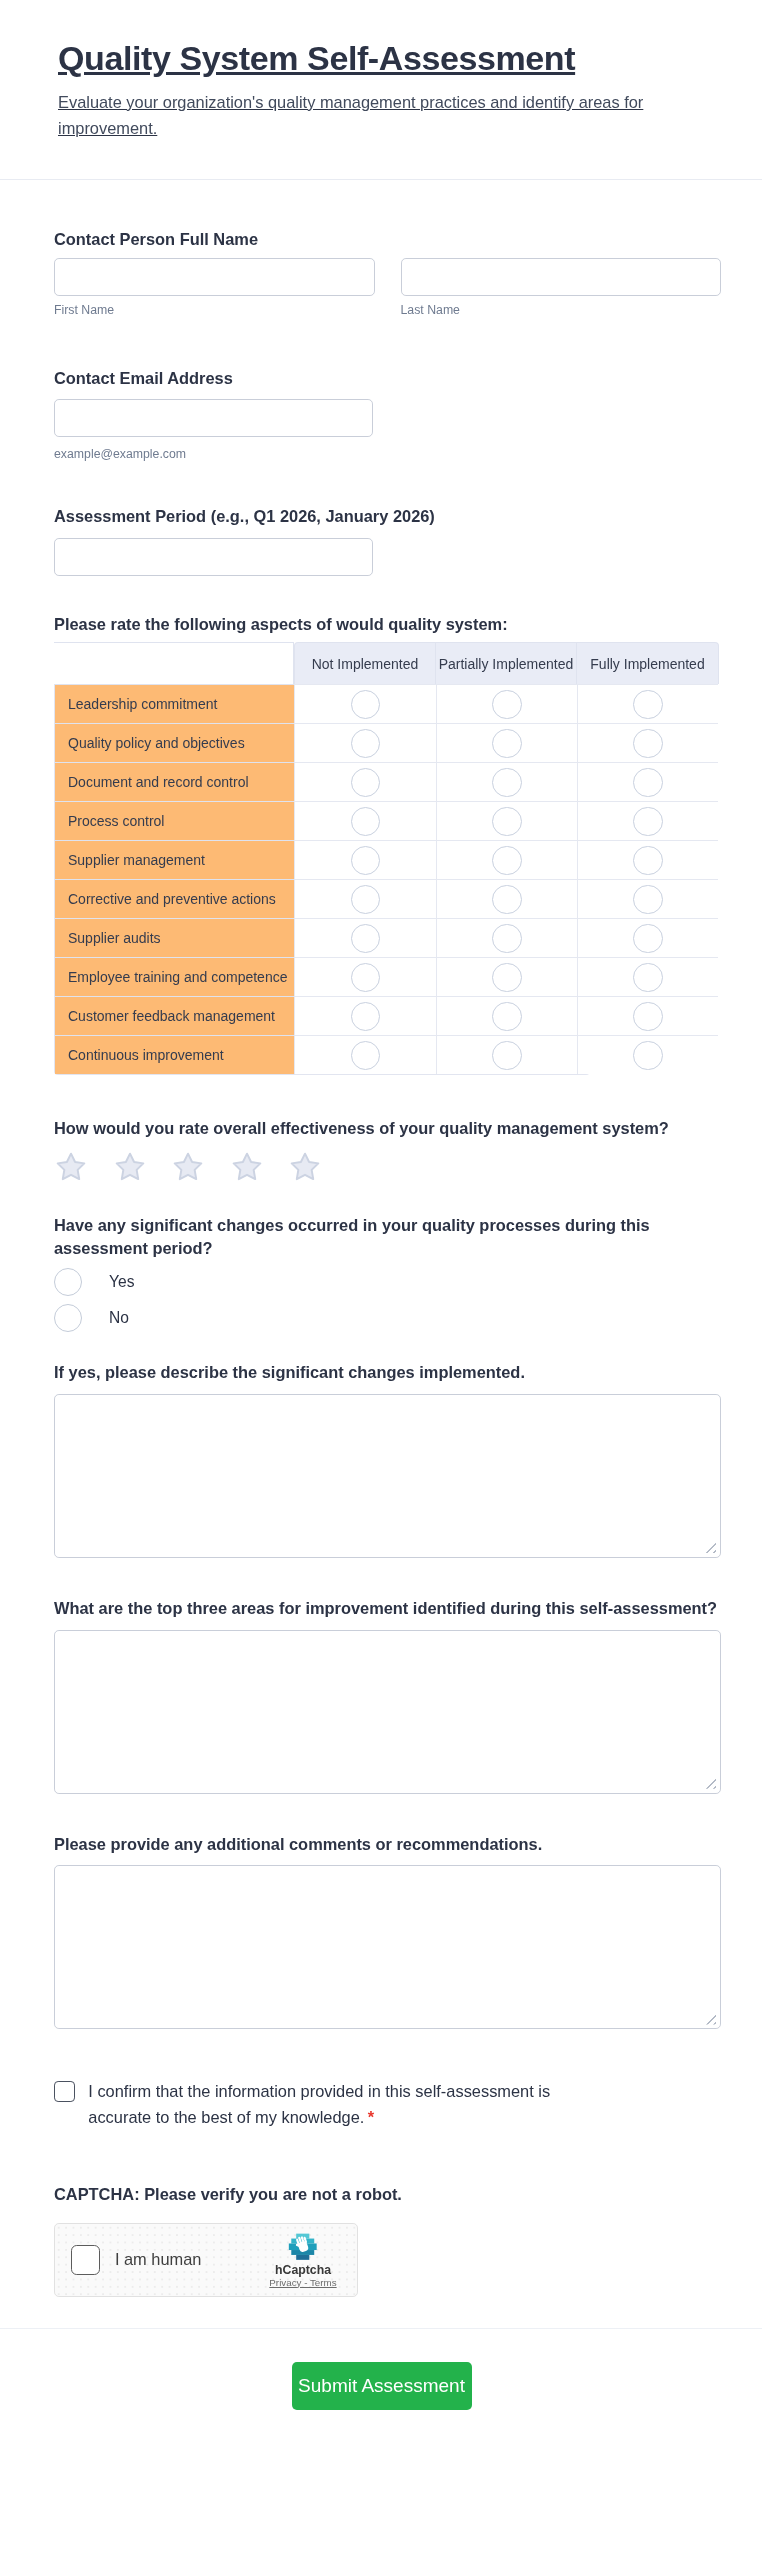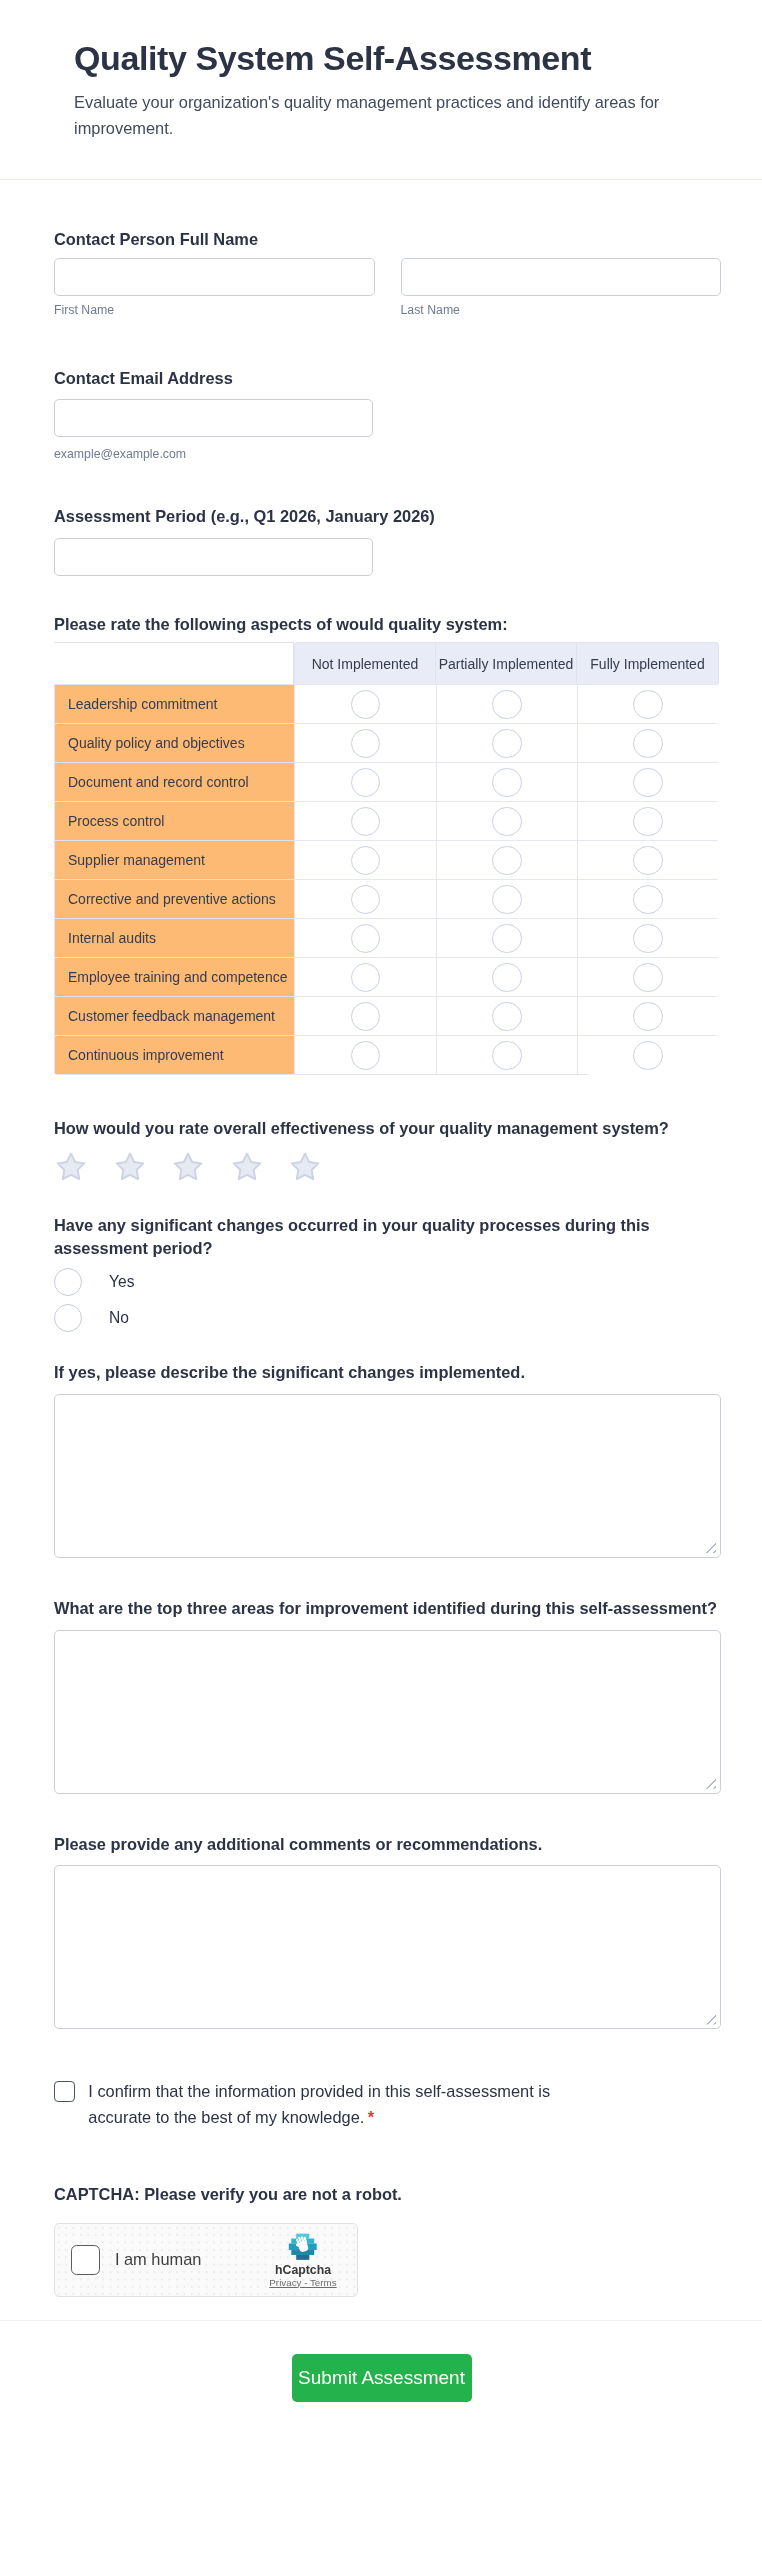--- a/index.html
+++ b/index.html
@@ -1,20 +1,20 @@
 <!DOCTYPE html>
 <html style="font-size:13px"><head>
 <meta charset="utf-8">
 <style>
   html,body{margin:0;padding:0;background:#ffffff;}
   body{font-family:"Liberation Sans","DejaVu Sans",sans-serif;color:#2c3345;width:763px;}
   .page{width:763px;background:#fff;}
 
   
-  .form-header{padding:38px 54px 0 74px;height:141px;border-bottom:1.6px solid #e8ebf2;box-sizing:content-box;}
+  .form-header{padding:38px 54px 0 58px;height:141px;border-bottom:1.6px solid #e8ebf2;box-sizing:content-box;text-decoration:underline;}
   .form-title{font-size:34px;font-weight:700;line-height:41px;margin:0;color:#2c3345;letter-spacing:-0.4px;}
   .form-subtitle{font-size:16.4px;line-height:26px;color:#414a5c;margin-top:9.8px;max-width:656px;}
 
   
   .content{padding:0 42px 0 54px;}
   .q{margin:0;}
   .q-label{font-size:16.4px;font-weight:600;line-height:23px;color:#2c3345;}
   .sub-label{font-size:12.3px;line-height:16.4px;color:#6f7b90;margin-top:6.6px;}
 
   .text-input{display:block;box-sizing:border-box;height:38px;width:319px;background:#fff;
@@ -72,21 +72,21 @@
     background-image:radial-gradient(#ececec 1px,transparent 1px);background-size:7.4px 7.4px;
     border:0.8px solid #e1e1e1;border-radius:4.9px;display:flex;align-items:center;padding:0 11.5px 0 15.6px;}
   .captcha-check{width:29.5px;height:29.5px;border:1.6px solid #5c5c5c;border-radius:5.7px;background:#fff;
     flex:none;box-sizing:border-box;}
   .captcha-label{font-size:16.4px;color:#3f3f3f;margin-left:14.8px;flex:1;}
   .captcha-brand{display:flex;flex-direction:column;align-items:center;width:85px;}
   .captcha-brand .brand-name{font-size:12.3px;font-weight:700;color:#383838;line-height:14px;margin-top:1.6px;}
   .captcha-brand .brand-links{font-size:9.8px;color:#6d6d6d;line-height:11.5px;text-decoration:underline;}
 
   
-  .footer{border-top:1.6px solid #edf0f5;margin-top:23px;padding:33px 0 40px 0;display:flex;justify-content:center;}
+  .footer{border-top:1.6px solid #edf0f5;margin-top:31px;padding:33px 0 40px 0;display:flex;justify-content:center;}
   .submit-btn{background:#23b24b;color:#fff;border:none;border-radius:4.9px;width:180px;height:48px;
     font-size:19px;font-weight:500;font-family:"Liberation Sans","DejaVu Sans",sans-serif;cursor:pointer;}
 
   
   .mt56{margin-top:46px}.mt58{margin-top:48px}.mt53{margin-top:43px}.mt45{margin-top:37px}
   .mt51{margin-top:42px}.mt36{margin-top:29.5px}.mt35{margin-top:29px}.mt48{margin-top:39px}
   .mt65{margin-top:53px}.mt12{margin-top:9.8px}.mt10{margin-top:8.2px}
   .wrap740{max-width:607px;}
 </style>
 </head>
@@ -210,21 +210,21 @@
               </div>
               <div class="acell">
                 <span class="radio"></span>
               </div>
               <div class="acell">
                 <span class="radio"></span>
               </div>
             </div>
 
             <div class="rt-row">
-              <div class="lcell">Internal audits</div>
+              <div class="lcell">Supplier audits</div>
               <div class="acell">
                 <span class="radio"></span>
               </div>
               <div class="acell">
                 <span class="radio"></span>
               </div>
               <div class="acell">
                 <span class="radio"></span>
               </div>
             </div>

